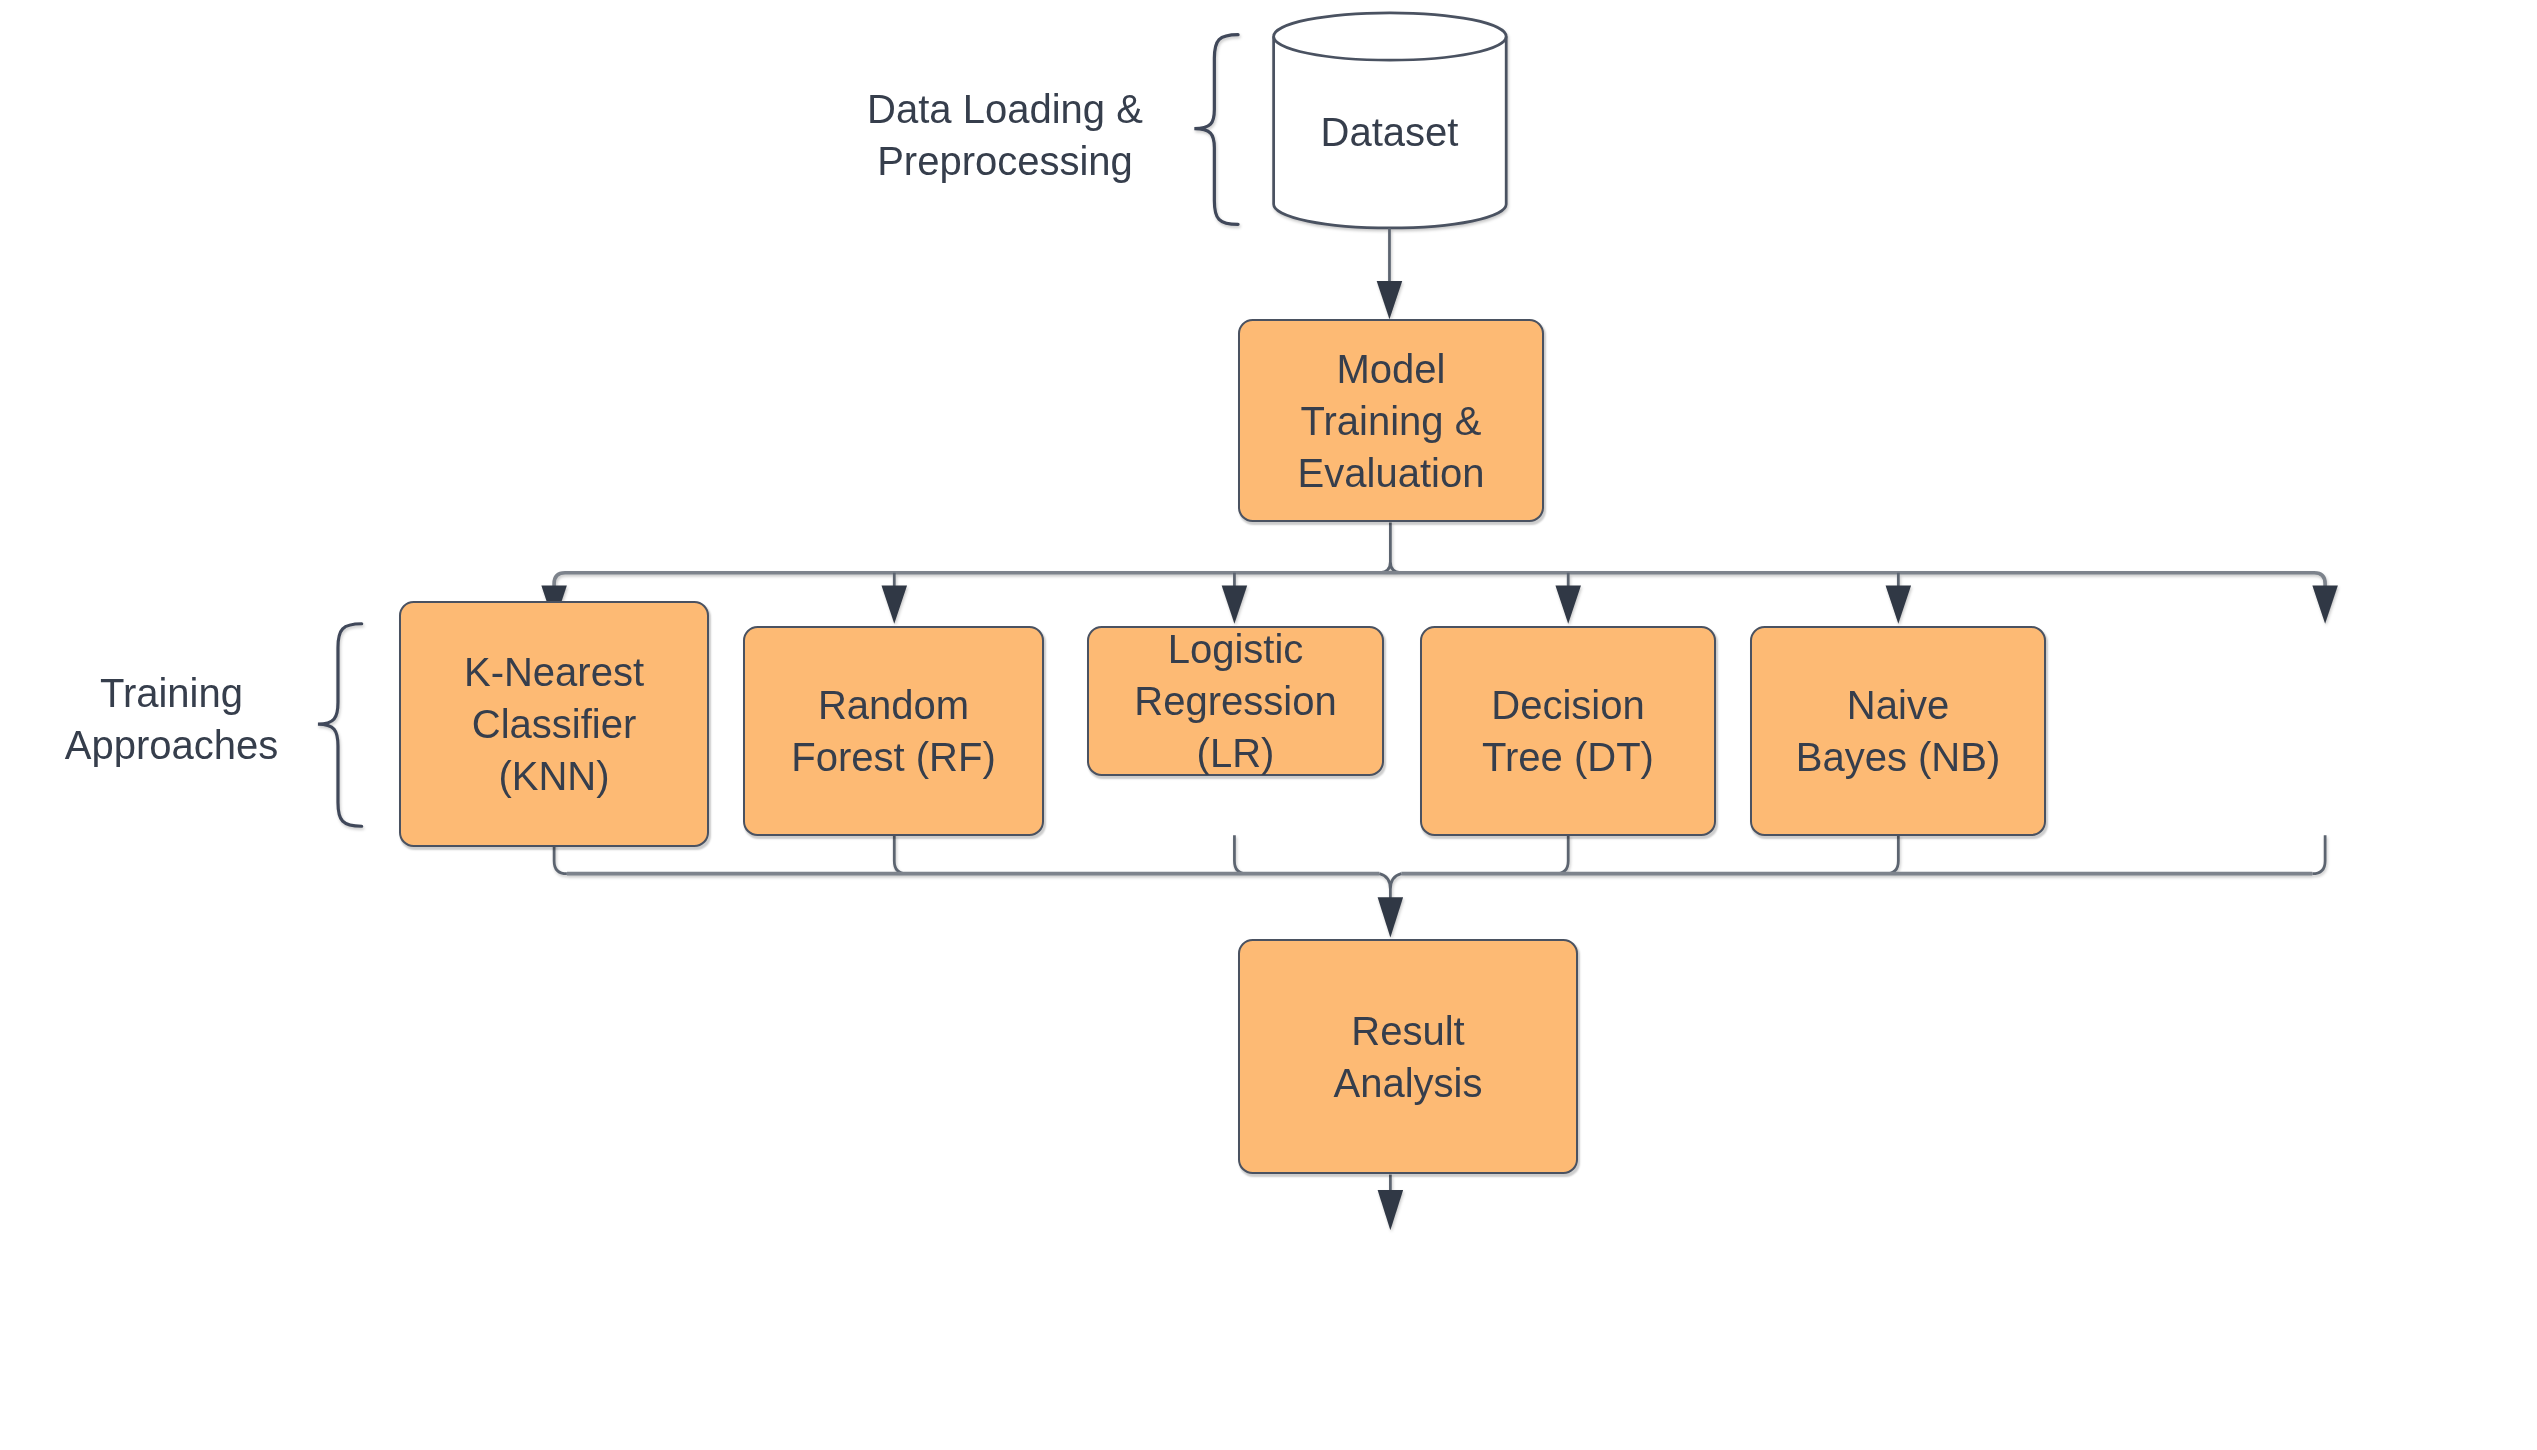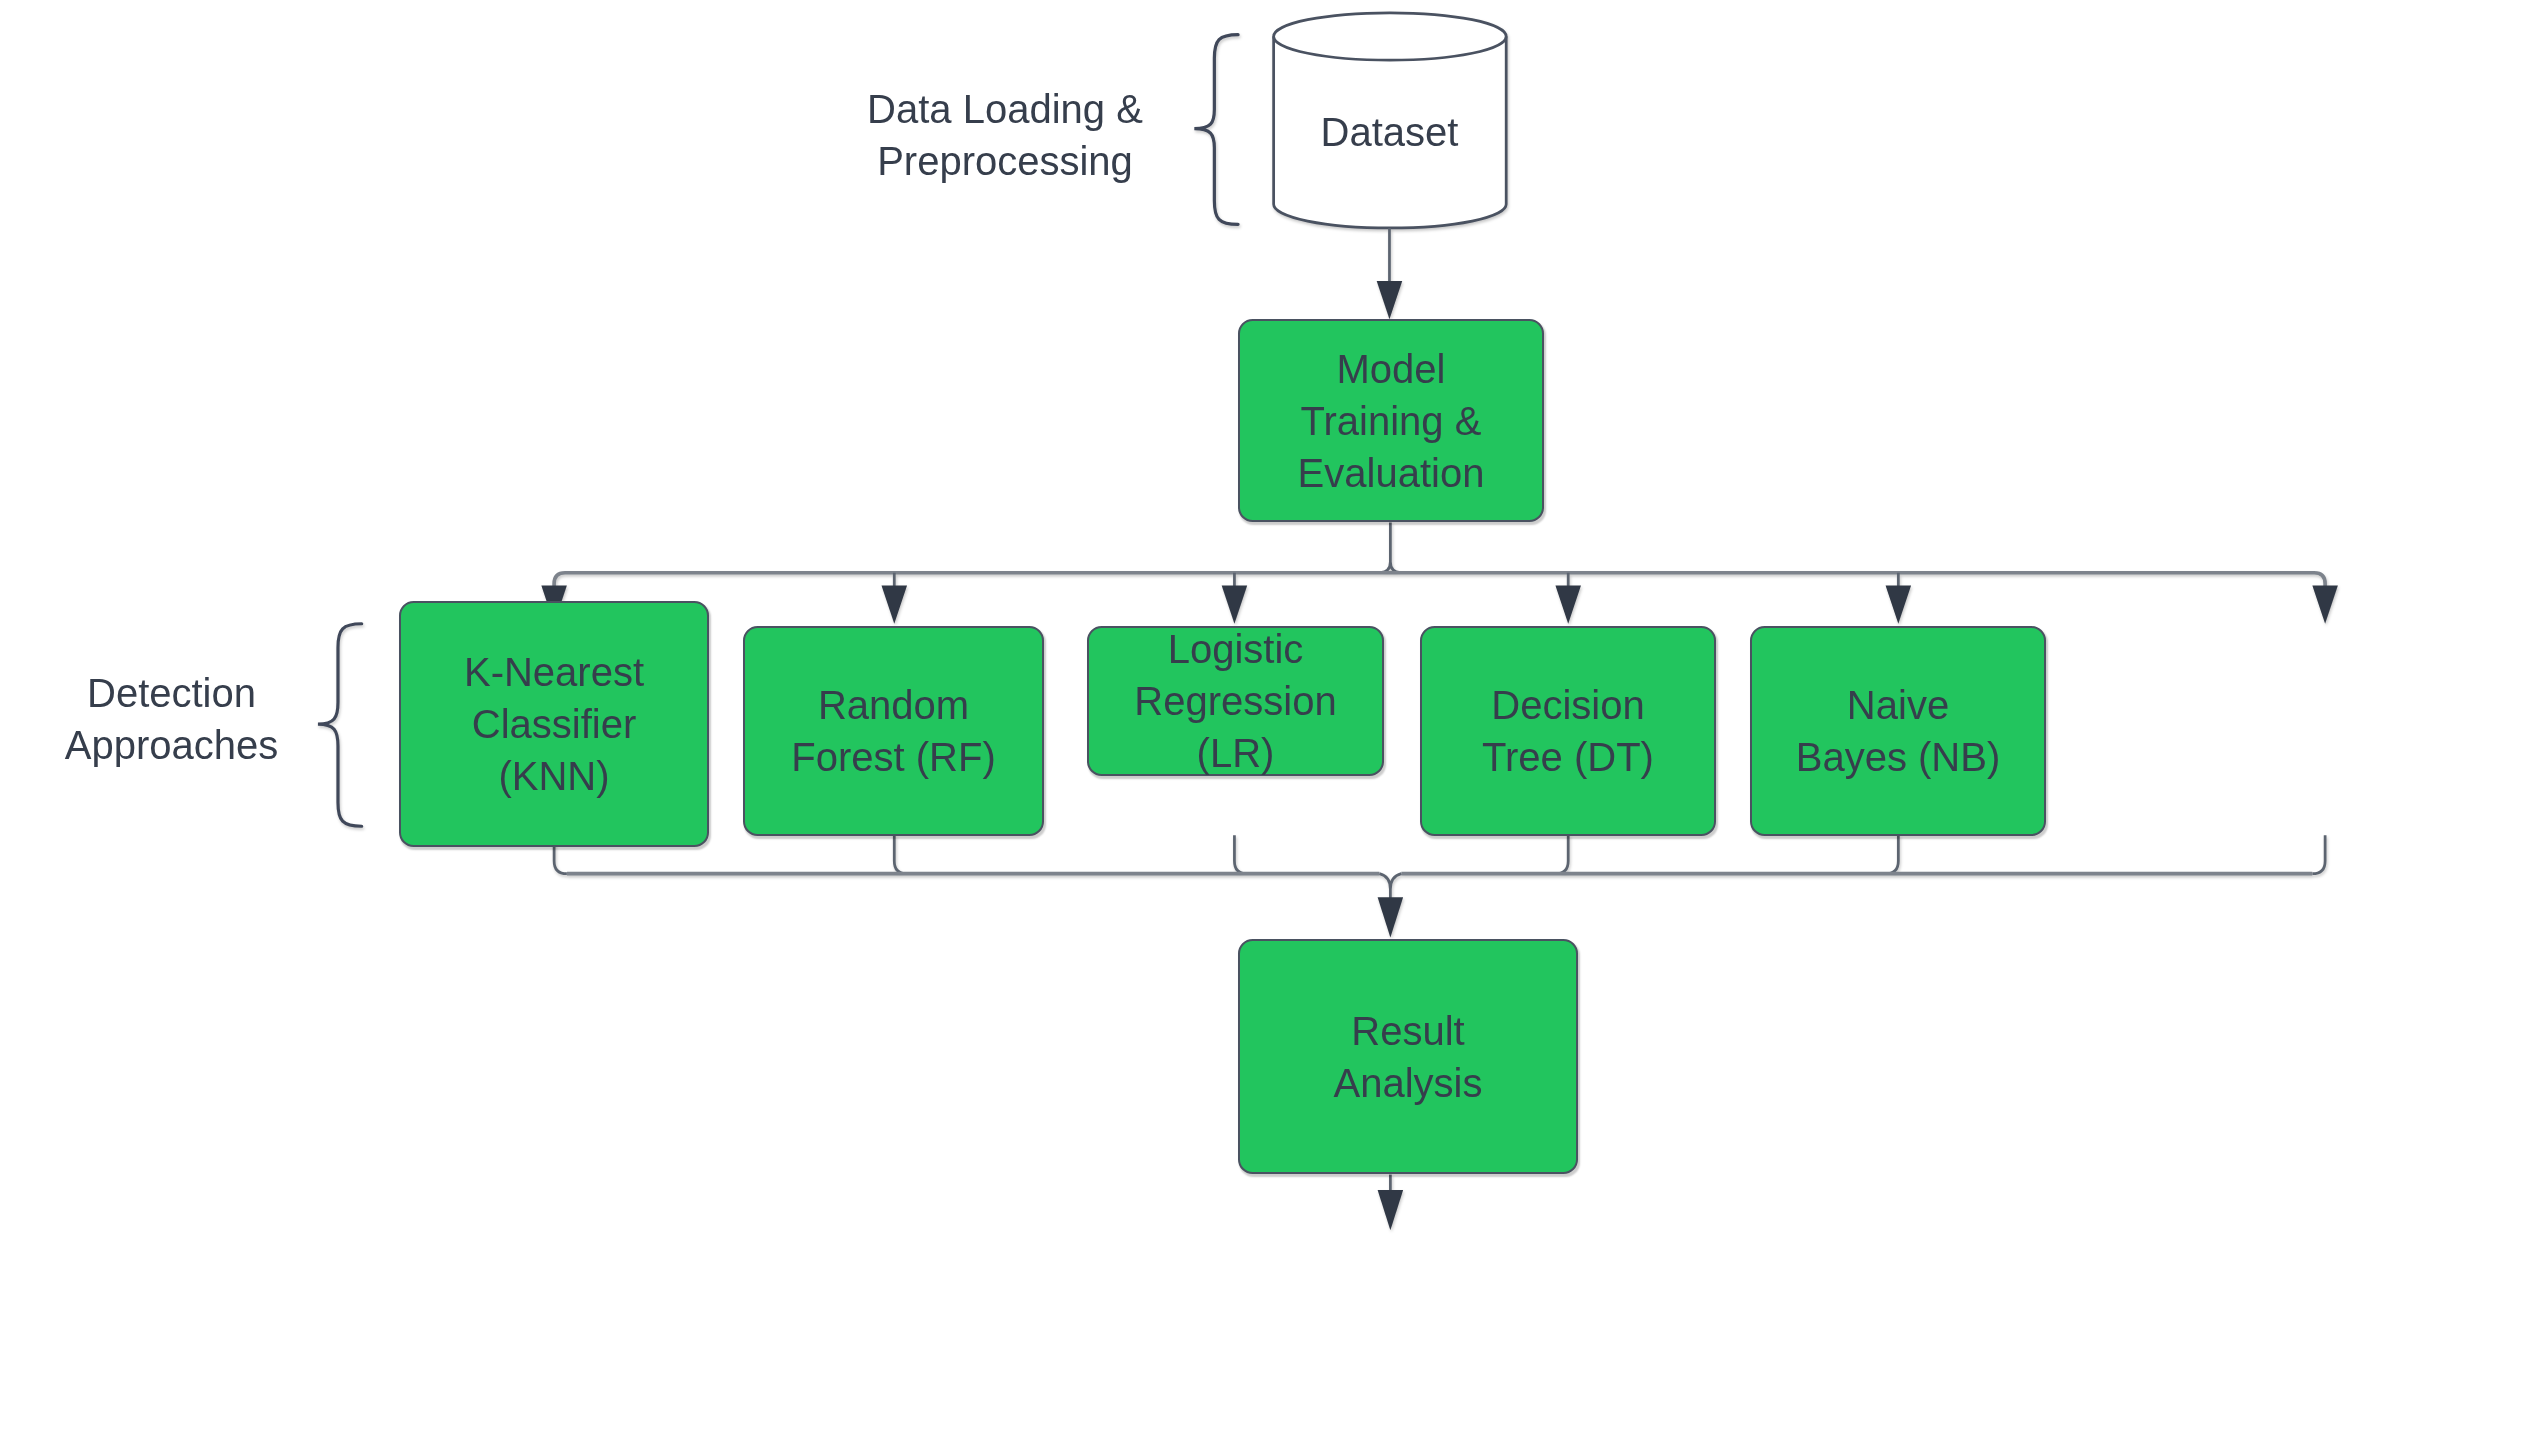--- a/index.html
+++ b/index.html
@@ -21,21 +21,21 @@
     position: absolute;
     left: 0;
     top: 0;
     width: 2538px;
     height: 1450px;
     filter: drop-shadow(1.8px 2.7px 1.4px rgba(0,0,0,0.22));
   }
   .node {
     position: absolute;
     box-sizing: border-box;
-    background: #22c55e;
+    background: #fdba74;
     border: 2.7px solid #4a5261;
     border-radius: 14.6px;
     display: flex;
     align-items: center;
     justify-content: center;
     text-align: center;
     font-size: 40px;
     line-height: 52px;
     white-space: pre-line;
     box-shadow: 1.8px 2.7px 1.8px rgba(0,0,0,0.20);
@@ -91,21 +91,21 @@
     <path d="M 1477,958 Q 1489,961 1489,975 M 1501,958 Q 1489,961 1489,975 M 1489,975 L 1489,988" fill="none" stroke="#5c6470" stroke-width="3"></path>
     <polygon points="1475,984 1503,984 1489,1028" fill="#303845"></polygon>
 
     <path d="M 1489,1288 L 1489,1308" fill="none" stroke="#5c6470" stroke-width="3"></path>
     <polygon points="1475,1305 1503,1305 1489,1349" fill="#303845"></polygon>
   </svg>
 
   <div class="plain-label" style="left:768px; top:57px; width:410px; height:155px;">Data Loading &amp;
 Preprocessing</div>
 
-  <div class="plain-label" style="left:0px; top:643px; width:279px; height:151px;">Detection
+  <div class="plain-label" style="left:0px; top:643px; width:279px; height:151px;">Training
 Approaches</div>
 
   <div class="plain-label" style="left:1241px; top:36px; width:233px; height:192px;">Dataset</div>
 
   <div class="node" style="left:1206px; top:319px; width:306px; height:203px;">Model
 Training &amp;
 Evaluation</div>
 
   <div class="node" style="left:367px; top:601px; width:310px; height:246px;">K-Nearest
 Classifier

